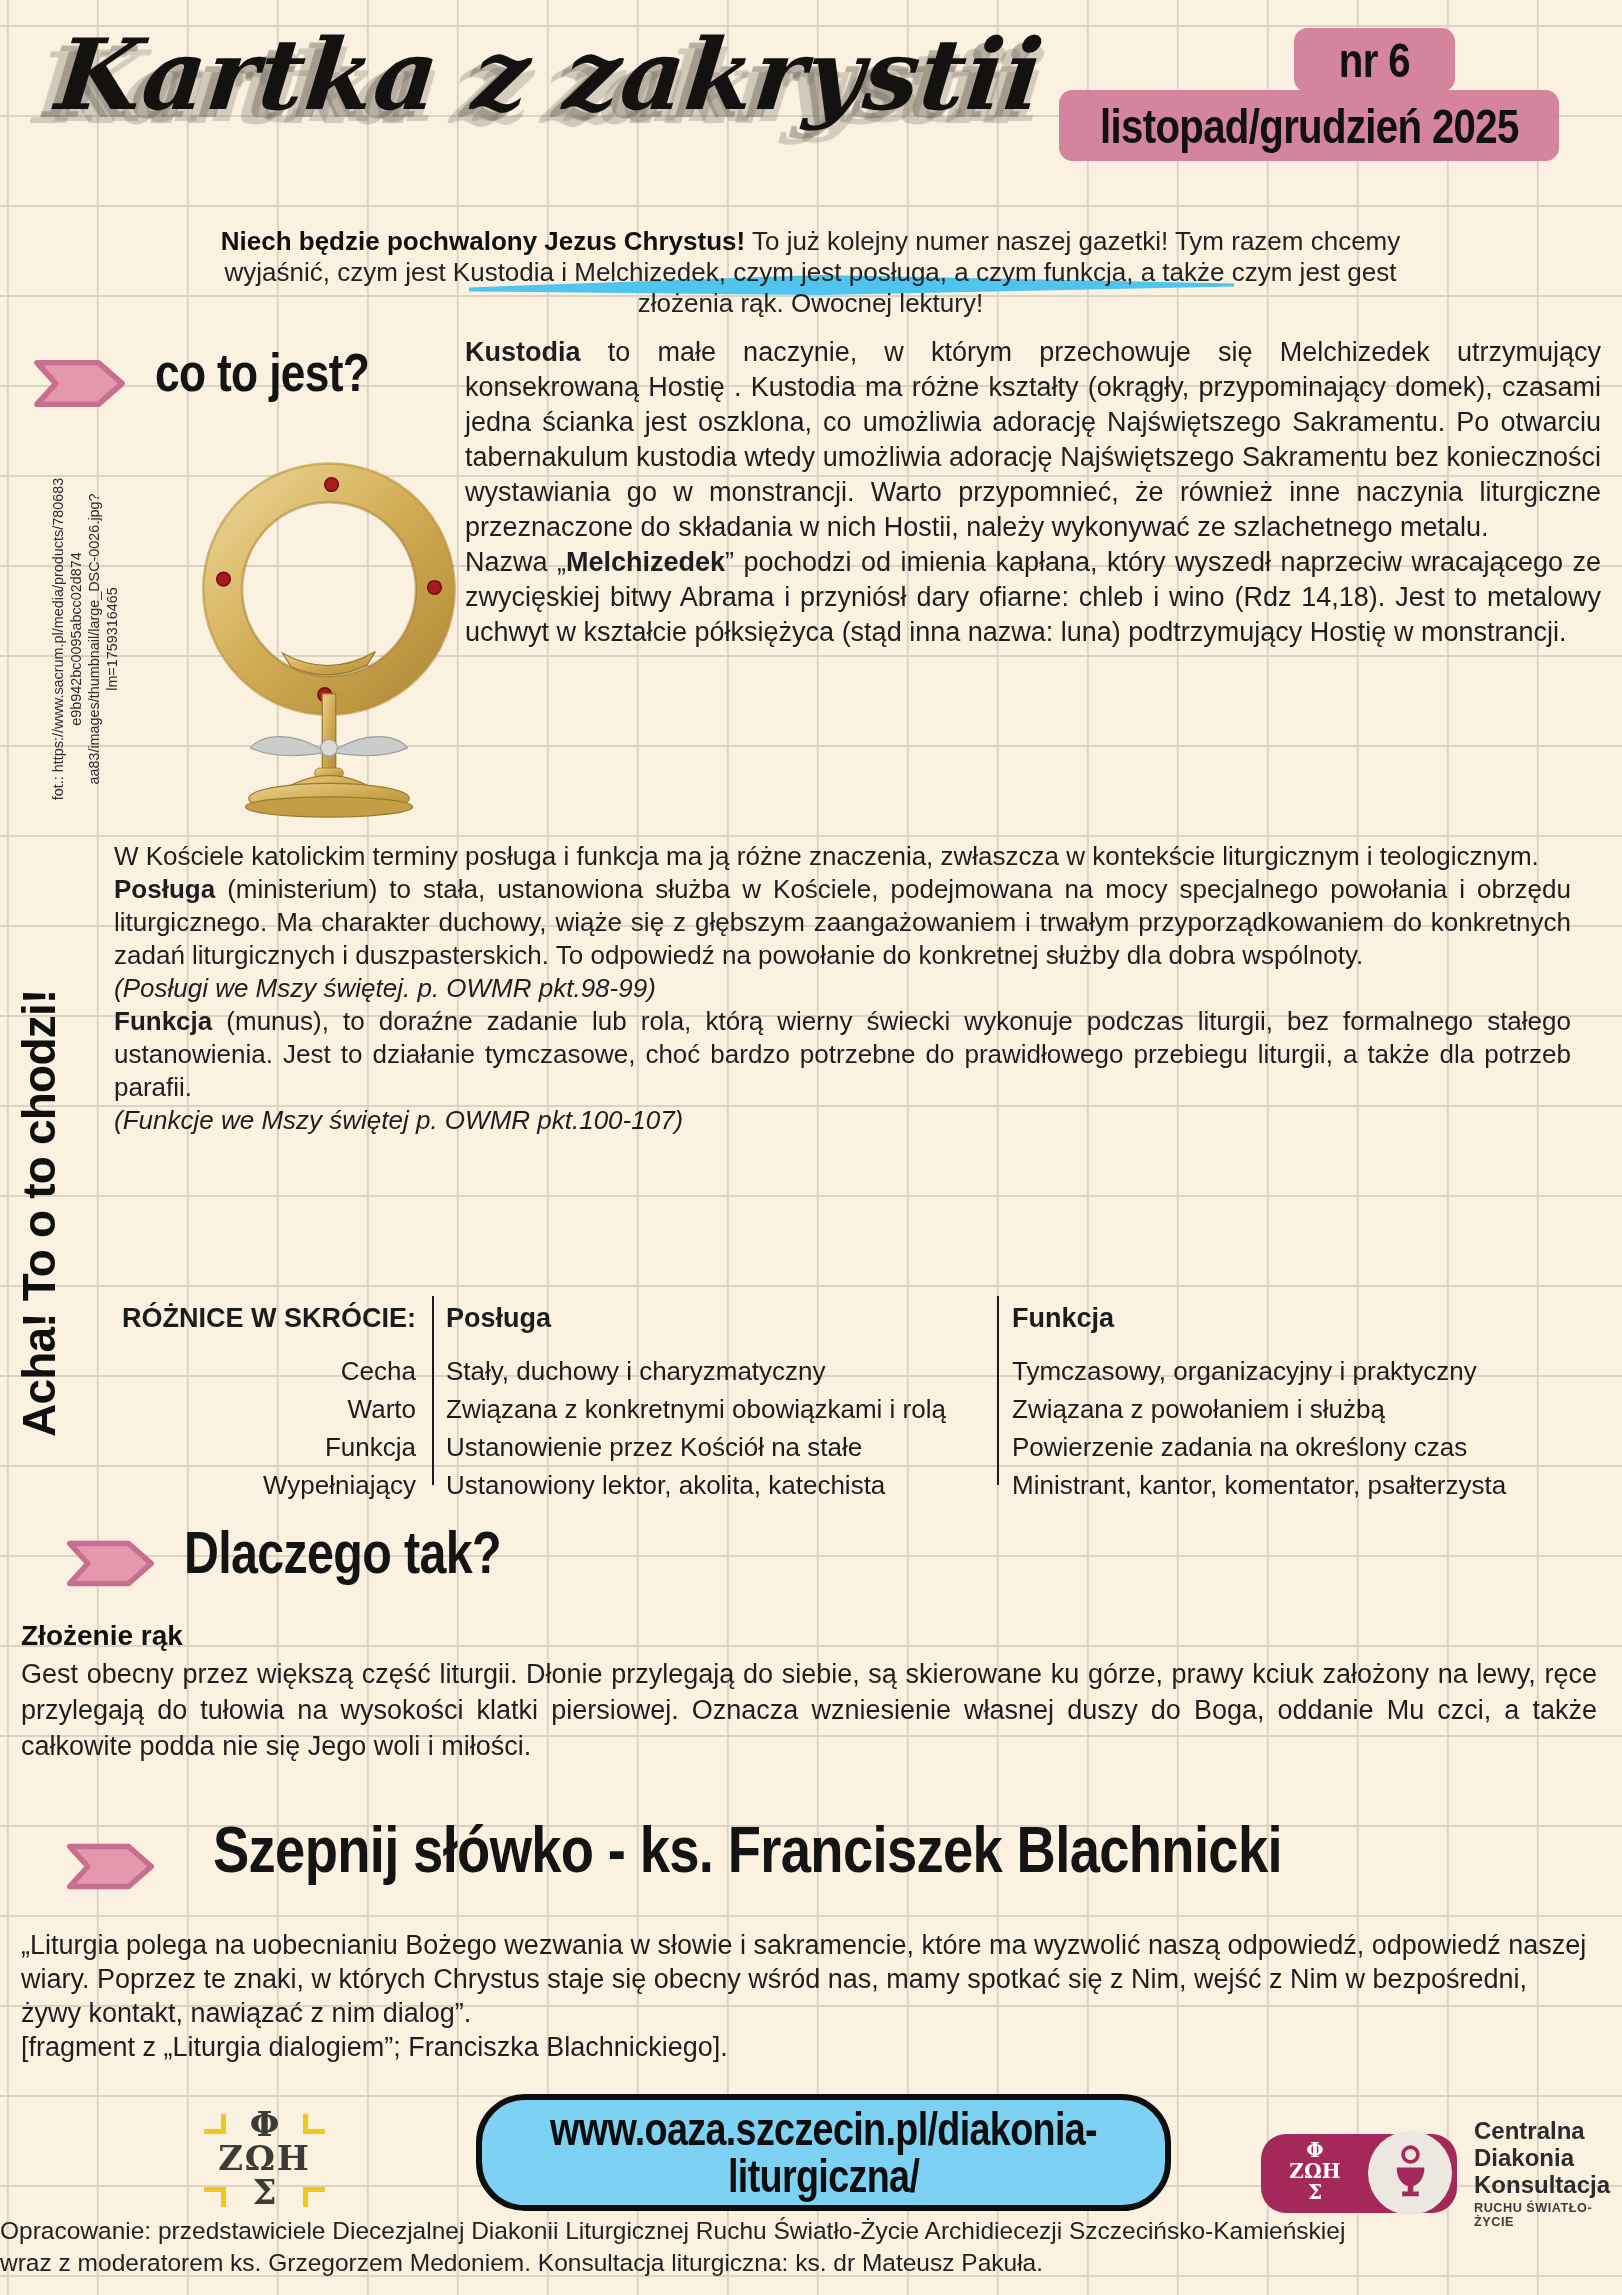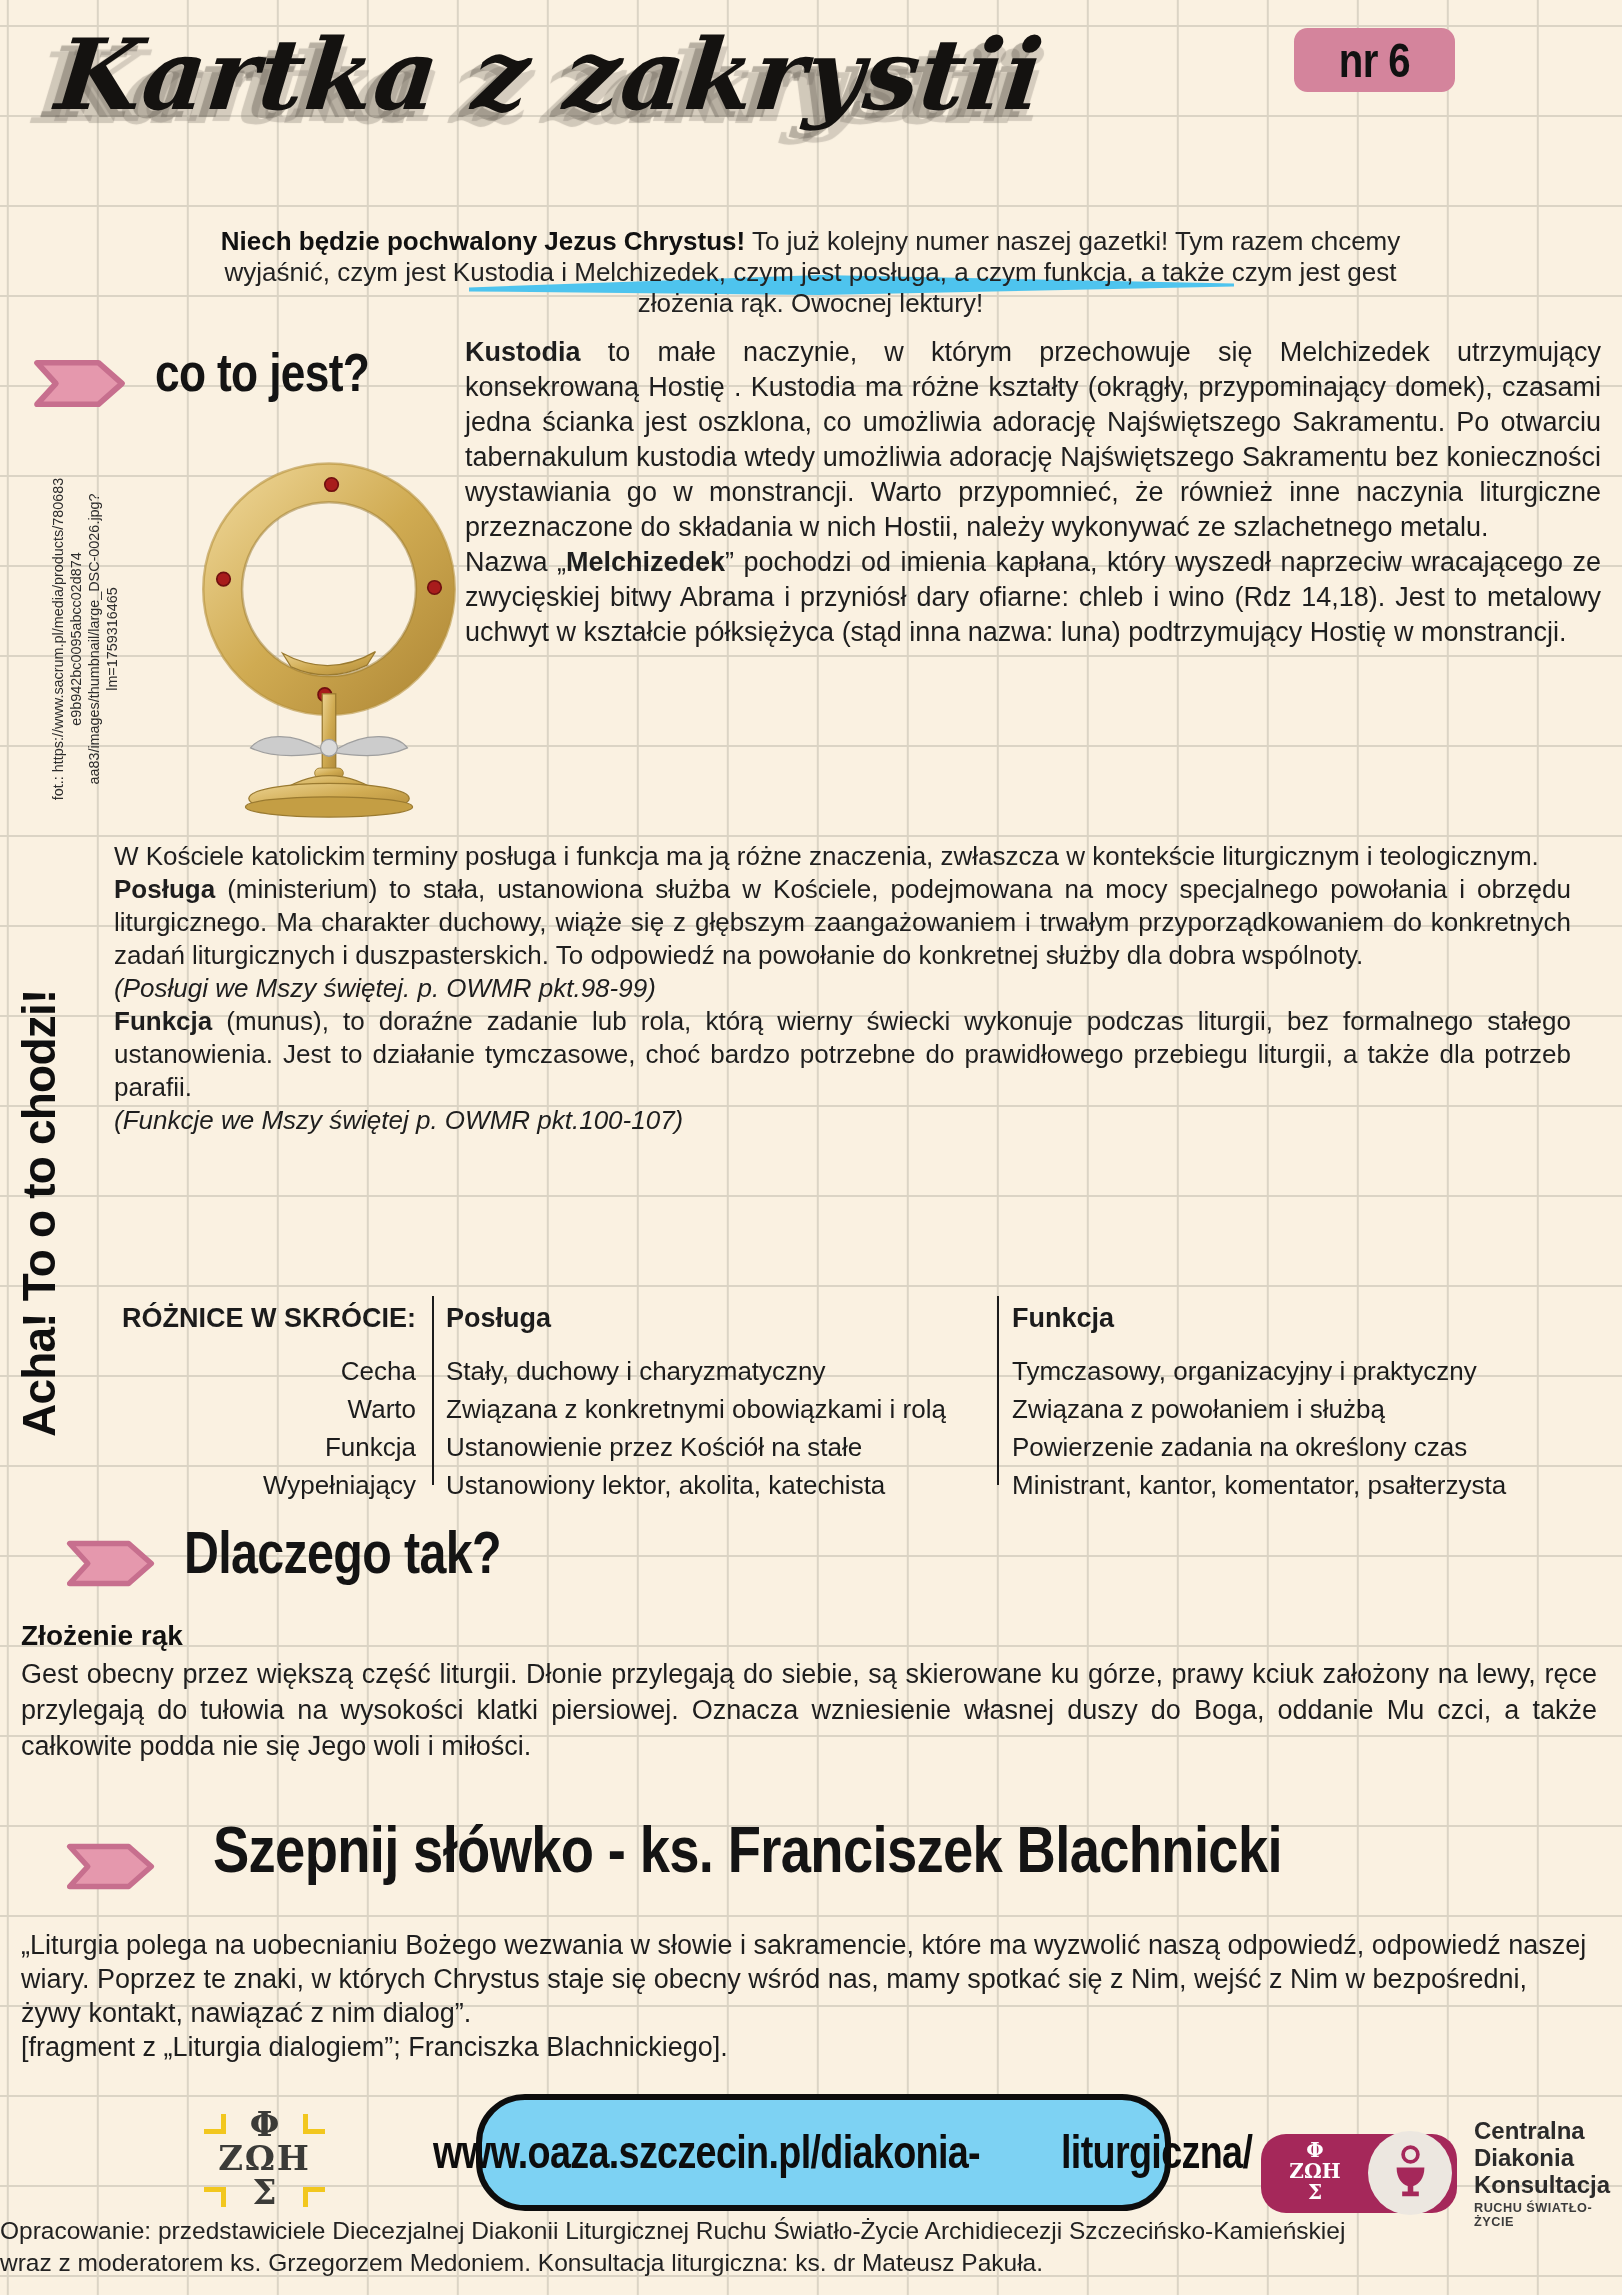--- a/index.html
+++ b/index.html
@@ -79,41 +79,44 @@
   .foska .row{position:absolute;width:100%;text-align:center;}
   .fk-phi{top:-5px;font-size:34px;}
   .fk-mid{top:29px;font-size:34px;letter-spacing:1.7px;}
   .fk-sigma{top:63px;font-size:34px;}
   .fk-corner{position:absolute;width:17px;height:15px;border:0 solid #f2c71e;}
   .fk-tl{left:20px;top:5px;border-right-width:5px;border-bottom-width:5px;}
   .fk-tr{right:20px;top:5px;border-left-width:5px;border-bottom-width:5px;}
   .fk-bl{left:20px;bottom:1.7px;border-right-width:5px;border-top-width:5px;}
   .fk-br{right:20px;bottom:1.7px;border-left-width:5px;border-top-width:5px;}
   .url-box{left:476px;top:2094px;width:683px;height:105px;background:#7dd2f3;border:6.8px solid #0d0d0d;border-radius:49px;
-    display:flex;flex-direction:row;align-items:center;justify-content:center;font-weight:bold;font-size:46px;line-height:47px;color:#0d0d0d;}
+    display:flex;flex-direction:column;align-items:center;justify-content:center;font-weight:bold;font-size:46px;line-height:47px;color:#0d0d0d;}
   .logo{left:1261px;top:2117px;display:flex;align-items:center;gap:17px;}
   .logo-pill{position:relative;width:196px;height:79px;background:#a5285a;border-radius:25px;flex:none;}
   .logo-foska{position:absolute;left:15px;top:6.8px;width:78px;text-align:center;color:#fff;font-family:"DejaVu Serif",serif;font-weight:bold;
     font-size:20px;line-height:21px;}
   .logo-circle{position:absolute;right:5px;top:-2.5px;width:84px;height:84px;background:#ece7e0;border-radius:50%;
     display:flex;align-items:center;justify-content:center;}
   .logo-text{display:flex;flex-direction:column;justify-content:center;}
   .logo-text .l1,.logo-text .l2{font-size:24px;font-weight:bold;color:#2b2b2b;line-height:27px;}
   .logo-text .l3{font-size:12.7px;font-weight:bold;color:#3c3c3c;letter-spacing:0.5px;margin-top:3.4px;}
   .credits{left:0;top:2215px;width:1524px;text-align:left;font-size:24.5px;line-height:32px;color:#222;}
 </style>
 </head>
 <body>
 
 <div class="page">
 
   <div class="abs masthead-title">Kartka z zakrystii</div>
   <div class="abs swoosh"></div>
   <div class="abs badge badge-nr">
     <span class="condensed center">nr 6</span>
+  </div>
+  <div class="abs badge badge-date">
+    <span class="condensed center">listopad/grudzień 2025</span>
   </div>
 
   <div class="abs intro">
     <div><b>Niech będzie pochwalony Jezus Chrystus!</b><span> To już kolejny numer naszej gazetki! Tym razem chcemy</span></div>
     <div>wyjaśnić, czym jest Kustodia i Melchizedek, czym jest posługa, a czym funkcja, a także czym jest gest</div>
     <div>złożenia rąk. Owocnej lektury!</div>
   </div>
 
   <div class="abs arrow1">
     <svg class="arrow-svg" viewBox="0 0 100 54" width="95" height="51">

